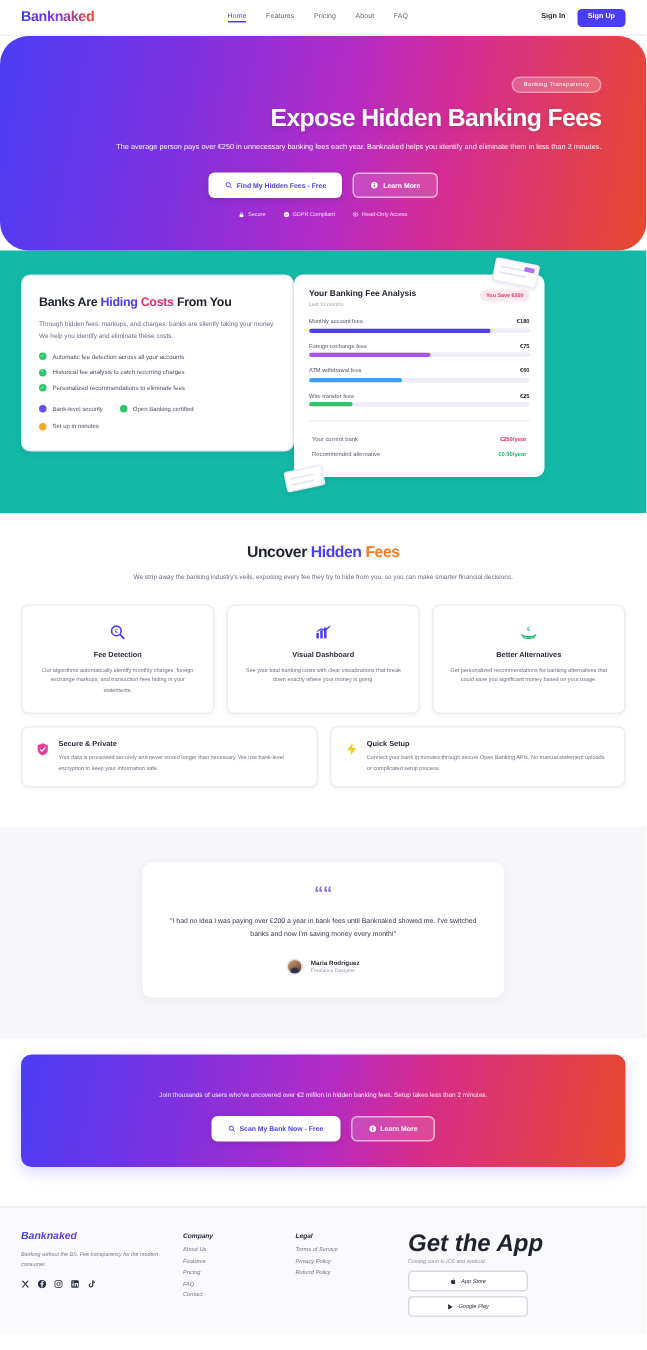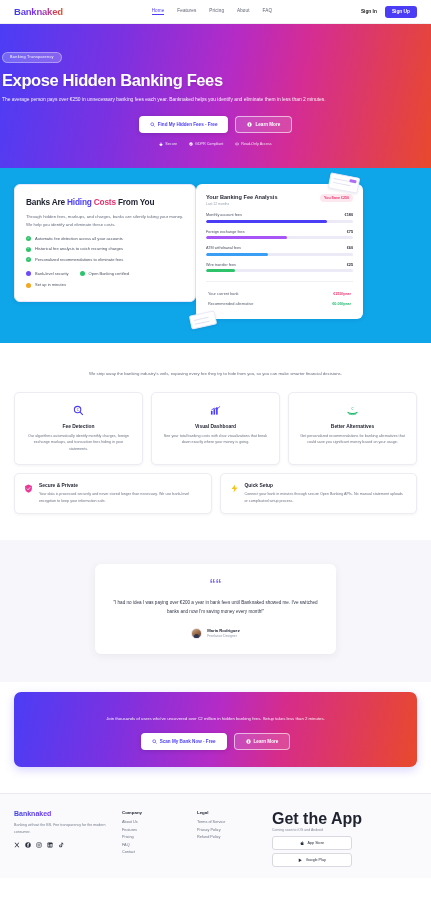--- a/index.html
+++ b/index.html
@@ -24,43 +24,44 @@
   .nav-links { display:flex; gap:13px; margin:0 auto; }
   .nav-links a { font-size:4.6px; color:#5c6170; text-decoration:none; letter-spacing:.1px; }
   .nav-links a.active { color:#4b3df5; border-bottom:1px solid #4b3df5; padding-bottom:1px; }
   .nav-right { display:flex; align-items:center; gap:8px; }
   .signin { font-size:4.8px; font-weight:bold; color:#222; }
   .signup { font-size:4.8px; font-weight:bold; color:#fff; background:#4b3df5;
     padding:3.5px 7px; border-radius:3px; }
 
   
   .hero {
-    position:relative; padding:20px 2px 22px; text-align:left;
+    position:relative; padding:20px 30px 22px; text-align:right;
     background:linear-gradient(100deg,#4b3df5 0%,#7d31e0 28%,#b42bc6 52%,#d42c95 68%,#e8492c 100%);
     color:#fff;
+    border-radius:19px;
   }
   .hero-badge {
     display:inline-block; font-size:3.8px; letter-spacing:.3px;
     background:rgba(255,255,255,.22); border:.5px solid rgba(255,255,255,.35);
     padding:2.5px 7px; border-radius:8px; margin-bottom:8px;
   }
   .hero h1 { font-size:16.5px; font-weight:bold; letter-spacing:-.4px; line-height:1.15;
     text-shadow:0 1px 3px rgba(0,0,0,.12); }
   .hero p { font-size:4.9px; line-height:1.75; margin-top:7px; color:rgba(255,255,255,.94); }
   .hero-btns { display:flex; justify-content:center; gap:7px; margin-top:11px; }
   .btn { display:inline-flex; align-items:center; gap:3px; font-size:4.6px; font-weight:bold;
     padding:5px 11px; border-radius:4px; white-space:nowrap; }
   .btn-white { background:#fff; color:#4b3df5; box-shadow:0 1px 4px rgba(0,0,0,.15); }
   .btn-ghost { background:rgba(255,255,255,.14); color:#fff; border:.6px solid rgba(255,255,255,.6); }
   .trust { display:flex; justify-content:center; gap:12px; margin-top:9px; }
   .trust span { font-size:3.7px; color:rgba(255,255,255,.85); display:inline-flex; align-items:center; gap:2px; }
   .ti { width:4px; height:4px; display:inline-block; }
 
   
-  .compare { background:#0ea5e9; padding:16px 14px 24px; display:flex; align-items:flex-start; }
+  .compare { background:#14b8a6; padding:16px 14px 24px; display:flex; align-items:flex-start; }
   .card { background:#fff; border-radius:6px; box-shadow:0 1px 5px rgba(25,25,60,.08); }
   .c-left { width:182px; padding:12px 11px 13px; border:.6px solid #e9e7fb; }
   .c-left h2 { font-size:8.3px; font-weight:bold; letter-spacing:-.2px; }
   .hl-a { color:#4b3df5; } .hl-b { color:#e8326e; }
   .c-left > p { font-size:4.3px; line-height:1.75; color:#656b7d; margin-top:6px; }
   .blist { margin-top:8px; display:flex; flex-direction:column; gap:5px; }
   .bitem { display:flex; align-items:flex-start; gap:4px; font-size:4.1px; color:#4a5060; line-height:1.3; }
   .dot { width:5px; height:5px; border-radius:50%; flex:0 0 5px; margin-top:.3px;
     display:flex; align-items:center; justify-content:center; font-size:3px; color:#fff; }
   .g { background:#2fc46b; } .p { background:#6b4bf5; } .o { background:#f5a623; }
@@ -130,21 +131,21 @@
   
   .cta-wrap { background:#fff; padding:10px 14px 26px; }
   .cta { border-radius:7px; text-align:center; padding:16px 14px 17px; color:#fff;
     background:linear-gradient(100deg,#4b3df5 0%,#7d31e0 26%,#b42bc6 50%,#d62c8a 66%,#e8492c 100%);
     box-shadow:0 3px 10px rgba(75,61,245,.22); }
   .cta h2 { font-size:9.5px; font-weight:bold; letter-spacing:-.25px; }
   .cta p { font-size:4.3px; line-height:1.8; margin-top:7px; color:rgba(255,255,255,.93); }
   .cta-btns { display:flex; justify-content:center; gap:7px; margin-top:11px; }
 
   
-  .footer { background:#fafafc; border-top:.6px solid #eceaf2; padding:16px 14px 8px; display:flex; }
+  .footer { background:#fafafc; border-top:.6px solid #eceaf2; padding:16px 14px 8px; display:flex;font-style:italic; }
   .f-brand { width:108px; }
   .f-logo { font-size:7px; font-weight:bold;
     background:linear-gradient(90deg,#3b40e8 0%,#7b2ff7 45%,#e8491d 100%);
     -webkit-background-clip:text; background-clip:text; color:transparent; }
   .f-tag { font-size:3.6px; line-height:1.8; color:#767c8c; margin-top:5px; }
   .socials { display:flex; gap:5px; margin-top:7px; }
   .soc { width:6px; height:6px; display:flex; align-items:center; justify-content:center; color:#2a2f3d; }
   .f-col { width:75px; }
   .f-col h4 { font-size:4.4px; font-weight:bold; margin-bottom:5px; }
   .f-col a { display:block; font-size:3.8px; color:#6e7484; text-decoration:none; margin-bottom:3.5px; }
@@ -313,20 +314,21 @@
           </div>
         <div class="sumrow">
             <span>Recommended alternative</span>
             <span class="green">€0.00/year</span>
           </div>
       </div>
     </div>
   </div>
 
   <div class="features">
+    <h2><span>Uncover </span><span class="u-hid">Hidden</span><span> </span><span class="u-fee">Fees</span></h2>
     <p>We strip away the banking industry's veils, exposing every fee they try to hide from you, so you can make smarter financial decisions.</p>
 
     <div class="grid3">
       <div class="fcard">
         <div class="fic">
           <svg width="11" height="11" viewBox="0 0 24 24">
             <circle cx="10" cy="10" r="7" fill="none" stroke="#4b3df5" stroke-width="2.4"></circle>
             <line x1="15" y1="15" x2="21.5" y2="21.5" stroke="#4b3df5" stroke-width="2.6"></line>
             <text x="10" y="13.5" font-size="9" text-anchor="middle" fill="#4b3df5" font-family="Liberation Sans">€</text>
           </svg>

